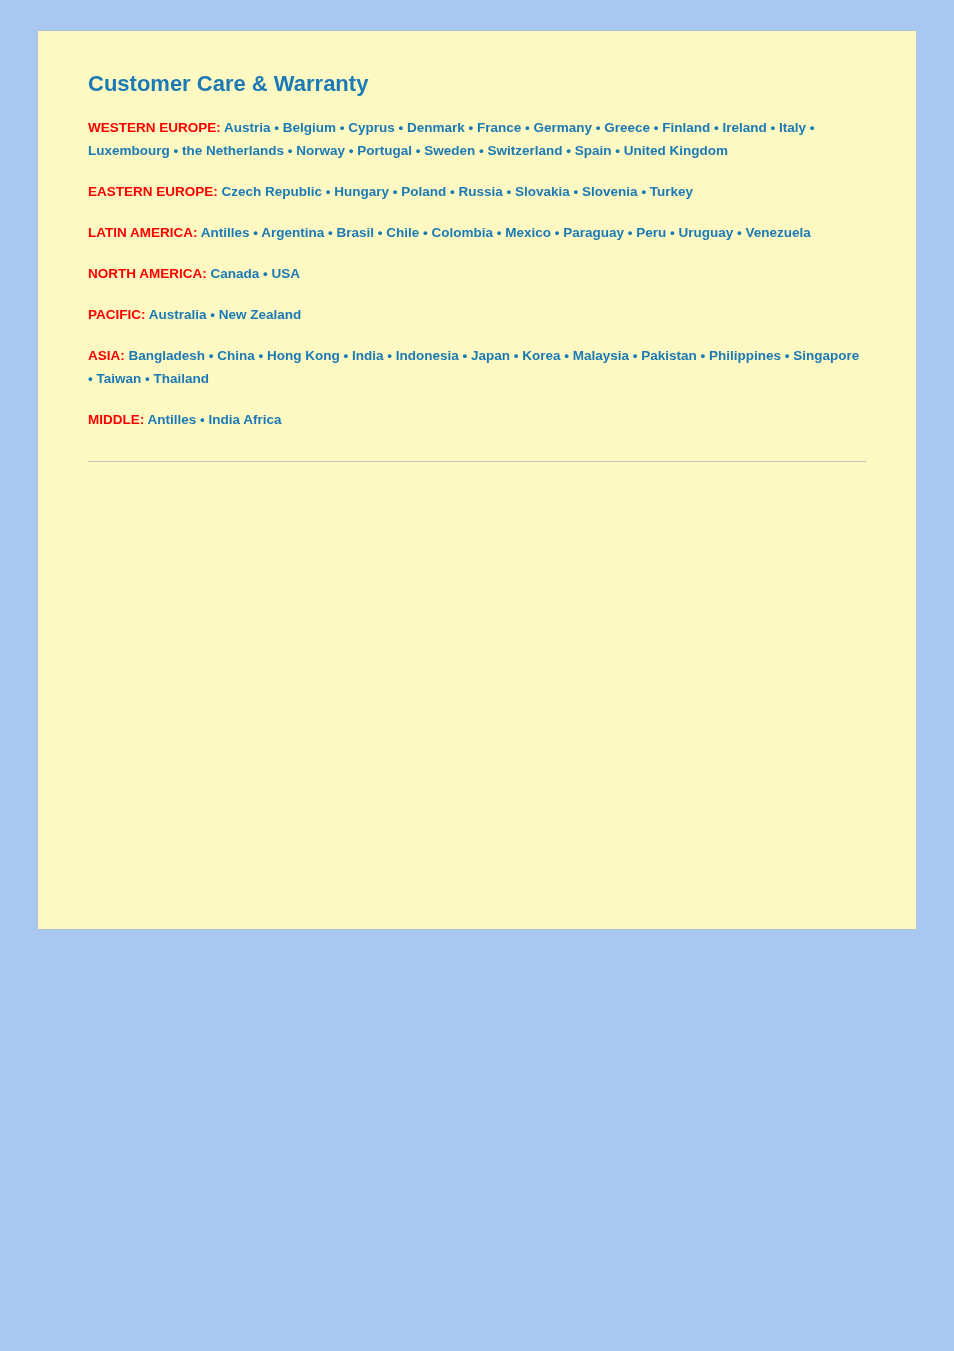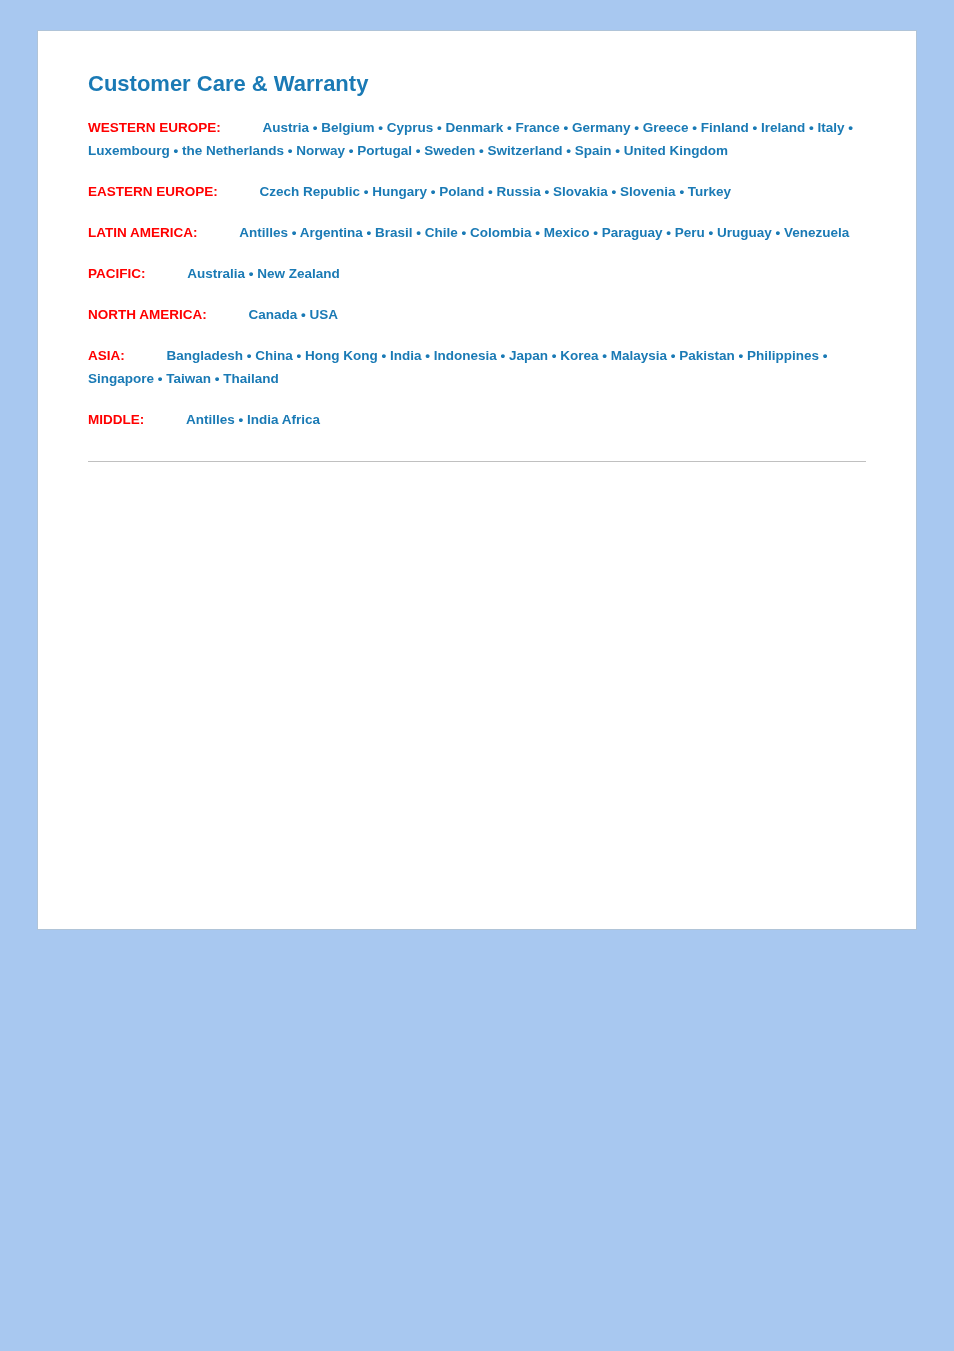--- a/index.html
+++ b/index.html
@@ -7,21 +7,21 @@
       background-color: #a8c8f0;
       font-family: Arial, sans-serif;
       width: 954px;
       min-height: 1351px;
       display: flex;
       align-items: flex-start;
       justify-content: center;
       padding: 30px 20px;
     }
     .page-container {
-      background-color: #ffffff;
+      background-color: #fef9c3;
       border: 1px solid #b0c4d8;
       width: 880px;
       min-height: 900px;
       padding: 40px 50px 60px 50px;
     }
     .page-title {
       color: #1a7ab5;
       font-size: 22px;
       font-weight: bold;
       margin-bottom: 20px;
@@ -38,21 +38,20 @@
       font-size: 13.5px;
       line-height: 1.7;
     }
     .region-label {
       color: #ff0000;
       font-weight: bold;
     }
     .region-countries {
       color: #1a7ab5;
       font-weight: bold;
-      margin-left: 38px;
     }
     .region-countries a {
       color: #1a7ab5;
       text-decoration: none;
       font-weight: bold;
     }
     .divider {
       border: none;
       border-top: 1px solid #c0c0c0;
       margin-top: 30px;
@@ -61,20 +60,20 @@
 </head>
 <body>
 
 <div class="page-container">
   <h1 class="page-title">Customer Care &amp; Warranty</h1>
 
   <div id="regions-container">
       <div class="region-block"><span class="region-label">WESTERN EUROPE: </span><span class="region-countries"><a href="#">Austria</a><span style="color: rgb(26, 122, 181);"> • </span><a href="#">Belgium</a><span style="color: rgb(26, 122, 181);"> • </span><a href="#">Cyprus</a><span style="color: rgb(26, 122, 181);"> • </span><a href="#">Denmark</a><span style="color: rgb(26, 122, 181);"> • </span><a href="#">France</a><span style="color: rgb(26, 122, 181);"> • </span><a href="#">Germany</a><span style="color: rgb(26, 122, 181);"> • </span><a href="#">Greece</a><span style="color: rgb(26, 122, 181);"> • </span><a href="#">Finland</a><span style="color: rgb(26, 122, 181);"> • </span><a href="#">Ireland</a><span style="color: rgb(26, 122, 181);"> • </span><a href="#">Italy</a><span style="color: rgb(26, 122, 181);"> • </span><a href="#">Luxembourg</a><span style="color: rgb(26, 122, 181);"> • </span><a href="#">the Netherlands</a><span style="color: rgb(26, 122, 181);"> • </span><a href="#">Norway</a><span style="color: rgb(26, 122, 181);"> • </span><a href="#">Portugal</a><span style="color: rgb(26, 122, 181);"> • </span><a href="#">Sweden</a><span style="color: rgb(26, 122, 181);"> • </span><a href="#">Switzerland</a><span style="color: rgb(26, 122, 181);"> • </span><a href="#">Spain</a><span style="color: rgb(26, 122, 181);"> • </span><a href="#">United Kingdom</a></span></div>
       <div class="region-block"><span class="region-label">EASTERN EUROPE: </span><span class="region-countries"><a href="#">Czech Republic</a><span style="color: rgb(26, 122, 181);"> • </span><a href="#">Hungary</a><span style="color: rgb(26, 122, 181);"> • </span><a href="#">Poland</a><span style="color: rgb(26, 122, 181);"> • </span><a href="#">Russia</a><span style="color: rgb(26, 122, 181);"> • </span><a href="#">Slovakia</a><span style="color: rgb(26, 122, 181);"> • </span><a href="#">Slovenia</a><span style="color: rgb(26, 122, 181);"> • </span><a href="#">Turkey</a></span></div>
       <div class="region-block"><span class="region-label">LATIN AMERICA: </span><span class="region-countries"><a href="#">Antilles</a><span style="color: rgb(26, 122, 181);"> • </span><a href="#">Argentina</a><span style="color: rgb(26, 122, 181);"> • </span><a href="#">Brasil</a><span style="color: rgb(26, 122, 181);"> • </span><a href="#">Chile</a><span style="color: rgb(26, 122, 181);"> • </span><a href="#">Colombia</a><span style="color: rgb(26, 122, 181);"> • </span><a href="#">Mexico</a><span style="color: rgb(26, 122, 181);"> • </span><a href="#">Paraguay</a><span style="color: rgb(26, 122, 181);"> • </span><a href="#">Peru</a><span style="color: rgb(26, 122, 181);"> • </span><a href="#">Uruguay</a><span style="color: rgb(26, 122, 181);"> • </span><a href="#">Venezuela</a></span></div>
+      <div class="region-block"><span class="region-label">NORTH AMERICA: </span><span class="region-countries"><a href="#">Canada</a><span style="color: rgb(26, 122, 181);"> • </span><a href="#">USA</a></span></div>
       <div class="region-block"><span class="region-label">PACIFIC: </span><span class="region-countries"><a href="#">Australia</a><span style="color: rgb(26, 122, 181);"> • </span><a href="#">New Zealand</a></span></div>
-      <div class="region-block"><span class="region-label">NORTH AMERICA: </span><span class="region-countries"><a href="#">Canada</a><span style="color: rgb(26, 122, 181);"> • </span><a href="#">USA</a></span></div>
       <div class="region-block"><span class="region-label">ASIA: </span><span class="region-countries"><a href="#">Bangladesh</a><span style="color: rgb(26, 122, 181);"> • </span><a href="#">China</a><span style="color: rgb(26, 122, 181);"> • </span><a href="#">Hong Kong</a><span style="color: rgb(26, 122, 181);"> • </span><a href="#">India</a><span style="color: rgb(26, 122, 181);"> • </span><a href="#">Indonesia</a><span style="color: rgb(26, 122, 181);"> • </span><a href="#">Japan</a><span style="color: rgb(26, 122, 181);"> • </span><a href="#">Korea</a><span style="color: rgb(26, 122, 181);"> • </span><a href="#">Malaysia</a><span style="color: rgb(26, 122, 181);"> • </span><a href="#">Pakistan</a><span style="color: rgb(26, 122, 181);"> • </span><a href="#">Philippines</a><span style="color: rgb(26, 122, 181);"> • </span><a href="#">Singapore</a><span style="color: rgb(26, 122, 181);"> • </span><a href="#">Taiwan</a><span style="color: rgb(26, 122, 181);"> • </span><a href="#">Thailand</a></span></div>
       <div class="region-block"><span class="region-label">MIDDLE: </span><span class="region-countries"><a href="#">Antilles</a><span style="color: rgb(26, 122, 181);"> • </span><a href="#">India Africa</a></span></div>
     </div>
 
   <hr class="divider">
 </div>
 
 </body></html>

